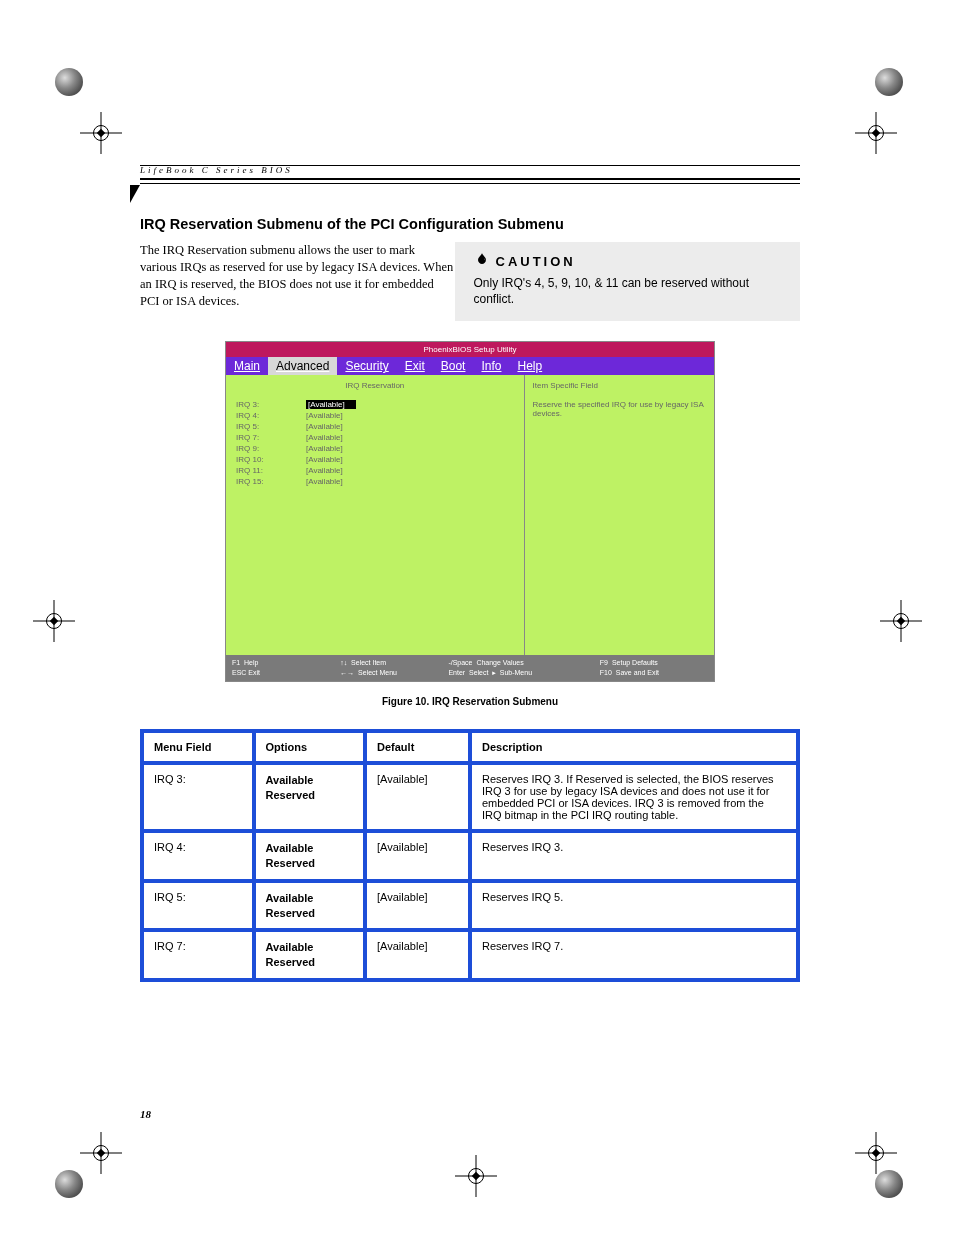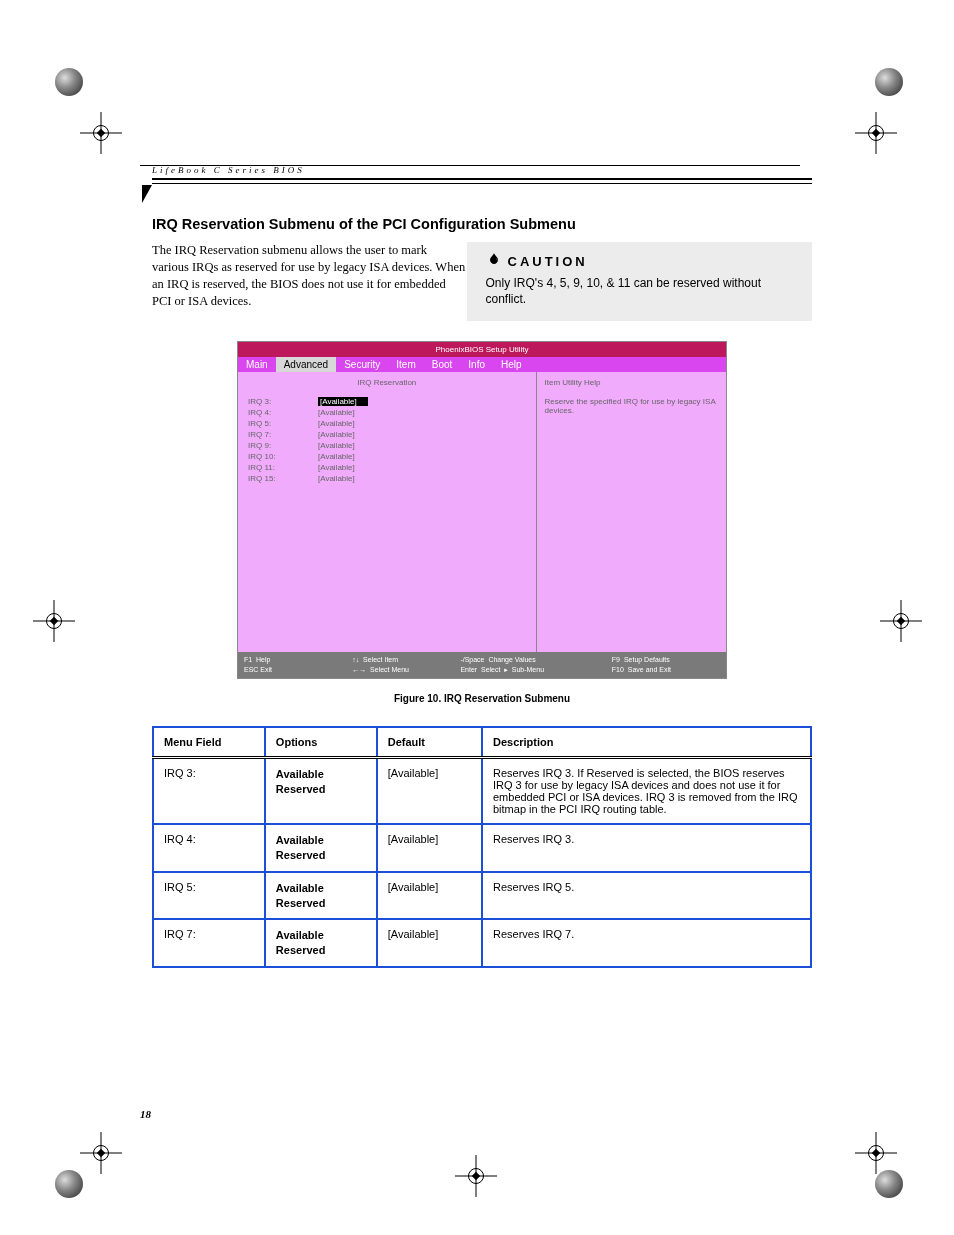--- a/index.html
+++ b/index.html
@@ -7,55 +7,55 @@
   .reg-mark { position: absolute; }
   .reg-circle { width: 28px; height: 28px; border-radius: 50%; background: radial-gradient(circle at 35% 35%, #ddd 0%, #888 40%, #555 70%, #333 100%); }
   .reg-cross { position: absolute; width: 42px; height: 42px; }
   .reg-cross::before, .reg-cross::after { content: ''; position: absolute; background: #000; }
   .reg-cross::before { left: 50%; top: 0; width: 1px; height: 100%; transform: translateX(-0.5px); }
   .reg-cross::after { top: 50%; left: 0; height: 1px; width: 100%; transform: translateY(-0.5px); }
   .reg-cross .ring { position: absolute; width: 16px; height: 16px; border: 1px solid #000; border-radius: 50%; top: 50%; left: 50%; transform: translate(-50%,-50%); }
   .reg-cross .diamond { position: absolute; width: 6px; height: 6px; background: #000; top: 50%; left: 50%; transform: translate(-50%,-50%) rotate(45deg); }
   .reg-line-top, .reg-line-bottom { position: absolute; height: 1px; background: #000; }
 
-  .page { position: absolute; left: 152px; top: 165px; width: 660px; }
+  .page { position: absolute; left: 140px; top: 165px; width: 660px; }
   .running-head { font-size: 9px; letter-spacing: 3px; font-style: italic; font-family: Georgia, serif; padding-bottom: 3px; border-bottom: 2px solid #000; margin-bottom: 3px; }
   .head-rule2 { border-bottom: 1px solid #000; height: 1px; margin-bottom: 18px; }
   .corner-mark { position: absolute; left: -10px; top: 20px; width: 0; height: 0; border-top: 18px solid #000; border-right: 10px solid transparent; }
 
   h2.section-title { font-family: 'Trebuchet MS', Arial, sans-serif; font-weight: bold; font-size: 14.5px; margin-bottom: 10px; margin-top: 32px; }
   .two-col { display: flex; margin-bottom: 20px; }
   .intro-text { flex: 1; font-size: 12.5px; line-height: 1.35; font-family: 'Minion Pro', Georgia, serif; }
   .caution-box { flex: 1; background: #ececec; padding: 10px 12px 14px 19px; font-family: Arial, sans-serif; }
   .caution-head { font-weight: bold; font-size: 13px; letter-spacing: 3px; display: flex; align-items: center; gap: 6px; margin-bottom: 4px; }
   .caution-head svg { width: 16px; height: 16px; }
   .caution-text { font-size: 12px; line-height: 1.35; }
 
   .bios-window { width: 490px; margin: 0 auto 14px auto; border: 1px solid #888; }
   .bios-titlebar { background: #be185d; color: #fff; text-align: center; font-size: 8px; padding: 3px 0; font-family: Arial; }
-  .bios-menubar { background: #d946ef; display: flex; font-size: 10px; font-family: Arial; color: #fff; }
+  .bios-menubar { background: #6d28d9; display: flex; font-size: 12px; font-family: Arial; color: #fff; text-decoration: underline; }
   .bios-menubar span { padding: 2px 8px; }
   .bios-menubar span.active { background: #d8d8d8; color: #000; }
-  .bios-body { display: flex; background: #f0abfc; height: 280px; }
+  .bios-body { display: flex; background: #bef264; height: 280px; }
   .bios-left { flex: 1.6; border-right: 1px solid #888; padding: 6px 10px; font-family: Arial; font-size: 8px; }
   .bios-left .subtitle { text-align: center; color: #666; margin-bottom: 10px; }
   .bios-left .row { display: flex; margin-bottom: 2px; }
   .bios-left .row .lbl { width: 70px; color: #666; }
   .bios-left .row .val { color: #666; }
   .bios-left .row.selected .val-hl { background: #000; color: #fff; padding: 0 2px; display: inline-block; min-width: 50px; }
   .bios-right { flex: 1; padding: 6px 8px; font-family: Arial; font-size: 8px; color: #666; }
   .bios-right .help-title { margin-bottom: 10px; }
   .bios-footer { background: #7a7a7a; color: #fff; font-size: 7px; font-family: Arial; padding: 3px 6px; display: flex; }
   .bios-footer .fcol { flex: 1; line-height: 1.4; }
 
   .figure-caption { text-align: center; font-family: 'Trebuchet MS', Arial, sans-serif; font-size: 10px; font-weight: bold; margin-bottom: 22px; }
   .table-caption { font-family: 'Trebuchet MS', Arial, sans-serif; font-size: 13px; font-weight: bold; margin-bottom: 14px; line-height: 1.35; }
 
   table.data-table { width: 100%; border-collapse: collapse; font-family: Arial, sans-serif; font-size: 11px; }
-  table.data-table th, table.data-table td { border: 2px solid #1d4ed8; padding: 8px 10px; text-align: left; vertical-align: top; }
+  table.data-table th, table.data-table td { border: 4px solid #1d4ed8; padding: 8px 10px; text-align: left; vertical-align: top; }
   table.data-table th { font-weight: bold; border-bottom: 3px double #000; }
   .opts-cell div { line-height: 1.35; font-weight: bold; }
 
   .page-number { position: absolute; left: 140px; top: 1108px; font-style: italic; font-family: Georgia, serif; font-size: 11px; font-weight: bold; }
 </style>
 </head>
 <body>
 
 <div class="reg-line-top" style="left:140px; top:165px; width:660px;"></div>
 <div class="reg-mark" style="left:55px; top:68px;">
@@ -136,21 +136,21 @@
       <div class="caution-text">Only IRQ's 4, 5, 9, 10, &amp; 11 can be reserved without conflict.</div>
     </div>
   </div>
 
   <div class="bios-window">
     <div class="bios-titlebar">PhoenixBIOS Setup Utility</div>
     <div class="bios-menubar">
       <span>Main</span>
       <span class="active">Advanced</span>
       <span>Security</span>
-      <span>Item</span>
+      <span>Exit</span>
       <span>Boot</span>
       <span>Info</span>
       <span>Help</span>
     </div>
     <div class="bios-body">
       <div class="bios-left">
         <div class="subtitle">IRQ Reservation</div>
         <div id="bios-rows">
             <div class="row selected">
               <span class="lbl">IRQ 3:</span>
@@ -180,21 +180,21 @@
               <span class="lbl">IRQ 11:</span>
               <span class="val">[Available]</span>
             </div>
             <div class="row">
               <span class="lbl">IRQ 15:</span>
               <span class="val">[Available]</span>
             </div>
           </div>
       </div>
       <div class="bios-right">
-        <div class="help-title">Item Utility Help</div>
+        <div class="help-title">Item Specific Field</div>
         <div>Reserve the specified IRQ for use by legacy ISA devices.</div>
       </div>
     </div>
     <div class="bios-footer">
       <div class="fcol" style="white-space:pre;">F1  Help
 ESC Exit</div>
       <div class="fcol" style="white-space:pre;">↑↓  Select Item
 ←→  Select Menu</div>
       <div class="fcol" style="white-space:pre; flex:1.4;">-/Space  Change Values
 Enter  Select  ▸  Sub-Menu</div>

